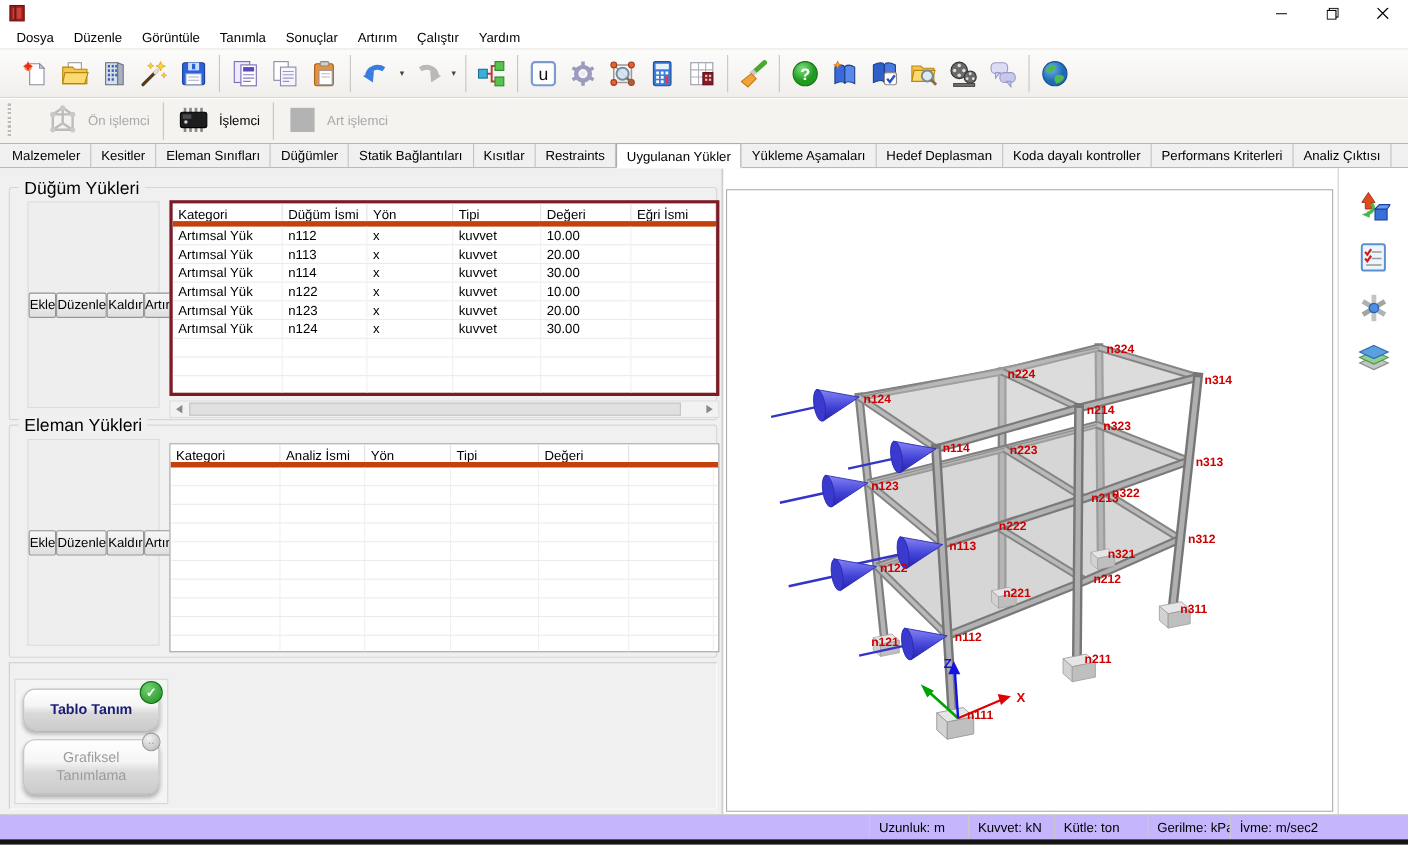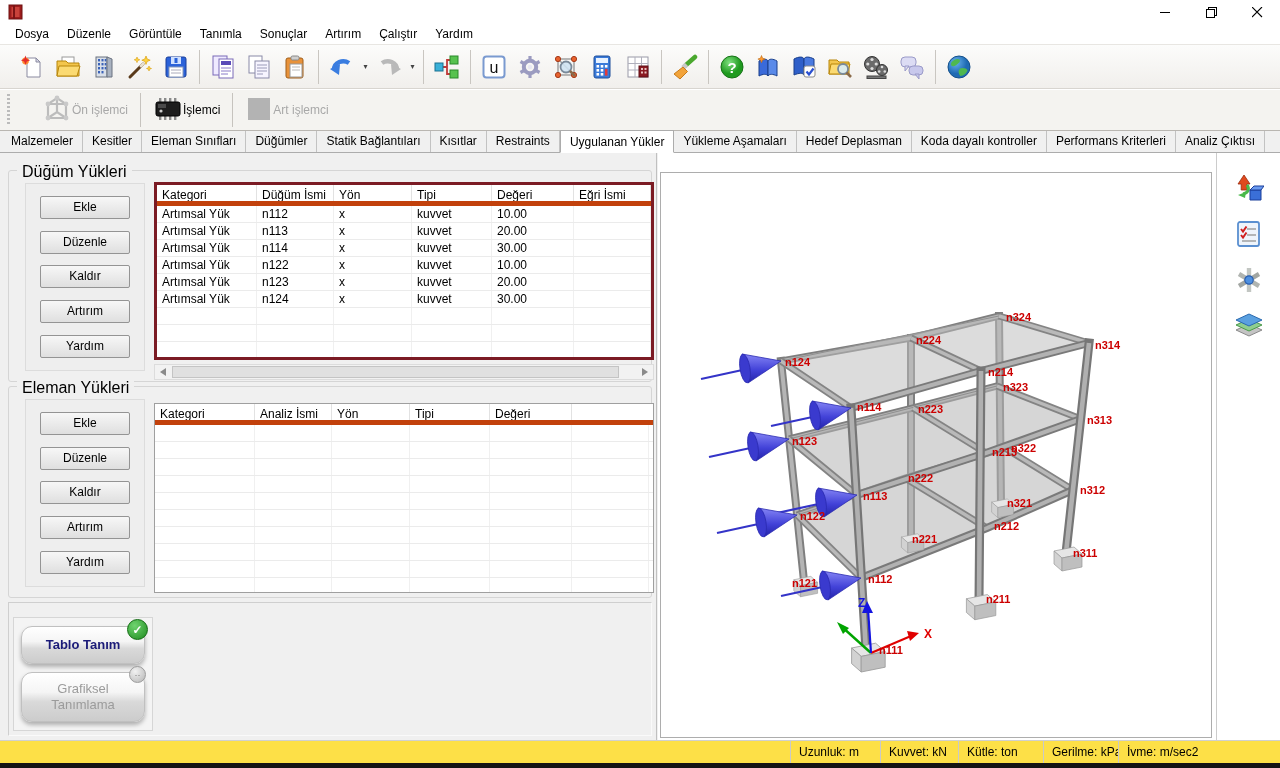--- a/index.html
+++ b/index.html
@@ -21,40 +21,40 @@
   #toolbar1 { position: absolute; top: 44px; left: 0; right: 0; height: 45px; background: linear-gradient(#fcfcfb,#f1efec); border-bottom: 1px solid #d8d5d0; border-top: 1px solid #e8e6e2; display: flex; align-items: center; padding-left: 14px; }
   .tbicon { width: 36px; height: 38px; display: flex; align-items: center; justify-content: center; }
   .tbsep { width: 1px; height: 34px; background: #c9c6c1; margin: 0 5px; }
   .dd-arrow { width: 11px; height: 38px; display: flex; align-items: center; justify-content: center; font-size: 8px; color: #444; }
 
   
   #toolbar2 { position: absolute; top: 90px; left: 0; right: 0; height: 41px; background: #f4f3f0; border-bottom: 1px solid #b9b6b1; display: flex; align-items: center; }
   #grip { width: 5px; height: 32px; margin: 0 6px 0 7px; background: repeating-linear-gradient(#bbb 0 2px, transparent 2px 4px); width: 3px; }
   #analysis-select { width: 264px; height: 25px; background: #fff; border: 1px solid #8a8a8a; display: flex; align-items: center; padding-left: 8px; position: relative; }
   #analysis-select .chev { position: absolute; right: 6px; top: 7px; }
-  .tb2group { display: flex; align-items: center; gap: 0; padding: 0 12px; }
+  .tb2group { display: flex; align-items: center; gap: 8px; padding: 0 12px; }
   .tb2sep { width: 1px; height: 34px; background: #c6c3be; }
   .tb2label { font-size: 12px; }
   .disabled-label { color: #a8a8a8; }
 
   
   #tabbar { position: absolute; top: 131px; left: 0; right: 0; height: 22px; background: #f0f0f0; border-bottom: 1px solid #acacac; display: flex; align-items: flex-end; padding-left: 2px; }
   .tab { padding: 3px 9px 4px 9px; border-right: 1px solid #c2c2c2; white-space: nowrap; height: 21px; }
   .tab.active { background: #fff; border: 1px solid #acacac; border-bottom: 1px solid #fff; height: 23px; margin-bottom: -1px; position: relative; z-index: 3; padding-top: 4px; }
 
   
   #main { position: absolute; top: 153px; left: 0; width: 1280px; height: 587px; background: #f0f0f0; }
   #leftpanel { position: absolute; left: 0; top: 0; width: 657px; height: 587px; border-right: 1px solid #c0c0c0; background: #f0f0f0; }
 
   .groupbox { position: absolute; border: 1px solid #d5d5d5; border-radius: 3px; }
   .grouplabel { position: absolute; top: -8px; left: 8px; background: #f0f0f0; padding: 0 5px; font-size: 16px; white-space: nowrap; }
   #group-nodal { left: 8px; top: 17px; width: 644px; height: 212px; }
   #group-elem  { left: 8px; top: 233px; width: 644px; height: 212px; }
 
-  .btnpanel { position: absolute; left: 16px; top: 12px; width: 120px; height: 188px; border: 1px solid #dcdcdc; background: #eeeeee; display: flex; flex-direction: column; align-items: center; justify-content: space-evenly; }
+  .btnpanel { position: absolute; left: 16px; top: 12px; width: 120px; height: 188px; border: 1px solid #dcdcdc; background: #eeeeee; display: flex; align-items: center; justify-content: space-evenly; }
   .btn { width: 90px; height: 23px; background: linear-gradient(#f7f7f7,#dfdfdf); border: 1px solid #949494; border-radius: 2px; font-size: 12px; font-family: "Liberation Sans", sans-serif; text-align: center; line-height: 21px; }
 
   #table1wrap { position: absolute; left: 145px; top: 11px; width: 500px; height: 178px; border: 3px solid #7b1b24; background: #fff; overflow: hidden; }
   #table2wrap { position: absolute; left: 145px; top: 16px; width: 500px; height: 190px; border: 1px solid #9f9f9f; background: #fff; overflow: hidden; }
   .thead { display: flex; height: 21px; border-bottom: 5px solid #c2410c; background: #fff; }
   .th { font-size: 12px; padding: 3px 0 0 5px; border-right: 1px solid #e2e2e2; white-space: nowrap; overflow: hidden; }
   .trow { display: flex; height: 17px; border-bottom: 1px solid #ebebeb; }
   .td { font-size: 12px; padding: 1px 0 0 5px; border-right: 1px solid #f0f0f0; white-space: nowrap; overflow: hidden; }
 
   #hscroll1 { position: absolute; left: 145px; top: 193px; width: 500px; height: 16px; background: #f2f2f2; border: 1px solid #dcdcdc; }
@@ -70,21 +70,21 @@
   #badge-check { right: -4px; top: -8px; width: 21px; height: 21px; background: radial-gradient(circle at 35% 30%, #6fd46f, #1f8a1f); border: 1px solid #0f6a0f; color: #fff; font-size: 12px; font-weight: bold; }
   #badge-gray { right: -2px; top: -7px; width: 17px; height: 17px; background: radial-gradient(circle at 35% 30%, #f2f2f2, #b5b5b5); border: 1px solid #9c9c9c; color: #777; font-size: 9px; }
 
   #rightpanel { position: absolute; left: 658px; top: 0; width: 622px; height: 587px; background: #fff; }
   #canvas3d { position: absolute; left: 2px; top: 19px; width: 552px; height: 566px; border: 1px solid #adadad; background: #fff; }
   #toolstrip { position: absolute; left: 558px; top: 0; width: 64px; height: 587px; border-left: 1px solid #cccccc; background: #fff; display: flex; flex-direction: column; align-items: center; padding-top: 18px; gap: 12px; }
   #strip-divider { position: absolute; left: 613px; top: 0; width: 1px; height: 587px; background: #dedede; }
   .stripicon { width: 34px; height: 34px; display: flex; align-items: center; justify-content: center; }
 
   
-  #statusbar { position: absolute; top: 740px; left: 0; right: 0; height: 23px; background: #fde047; border-top: 1px solid #d0d0d0; display: flex; justify-content: flex-end; }
+  #statusbar { position: absolute; top: 740px; left: 0; right: 0; height: 23px; background: #c4b5fd; border-top: 1px solid #d0d0d0; display: flex; justify-content: flex-end; }
   .statusfield { border-left: 1px solid #c9c9c9; padding: 4px 0 0 8px; font-size: 12px; white-space: nowrap; overflow: hidden; }
   #bottomedge { position: absolute; top: 763px; left: 0; right: 0; height: 5px; background: #141414; }
 
   .nodelabel { font: bold 11px "Liberation Sans", sans-serif; }
 </style>
 </head>
 <body>
 
 <div id="titlebar">
   <svg width="16" height="16">

